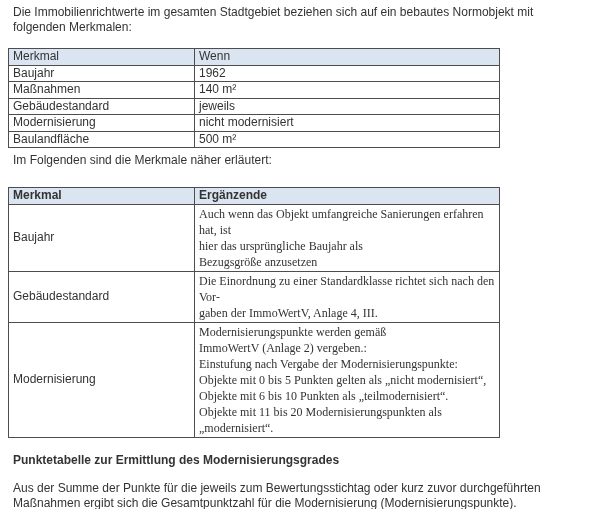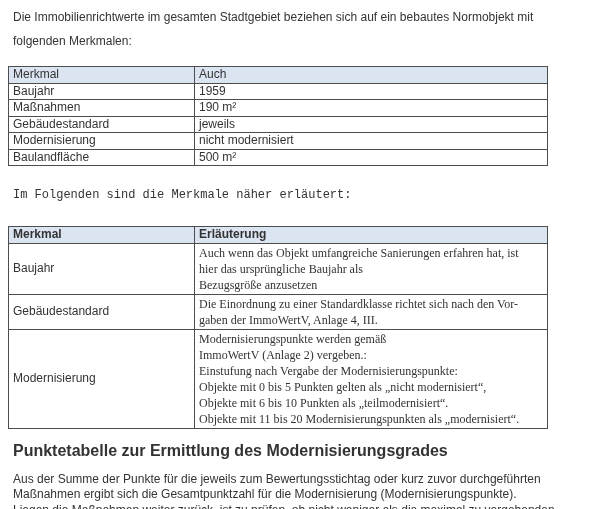--- a/index.html
+++ b/index.html
@@ -11,54 +11,54 @@
     color: #333333;
     overflow: hidden;
   }
   .page {
     box-sizing: border-box;
     width: 615px;
     padding: 5px 15px 0 8px;
   }
   .para {
     margin: 0 0 0 5px;
-    line-height: 24px;
+    line-height: 15px;
     white-space: pre-line;
   }
   .doc-table {
     border-collapse: collapse;
-    width: 540px;
+    width: 492px;
     table-layout: fixed;
   }
   .doc-table td, .doc-table th {
     border: 1px solid #4d4d4d;
     padding: 1px 4px;
     line-height: 13.5px;
     vertical-align: middle;
     text-align: left;
     overflow: hidden;
   }
   .col-label { width: 186px; }
   .header-row td, .header-row th { background: #dbe5f1; }
   .norm-table { margin-top: 13px; }
   .norm-table td, .norm-table th { height: 13px; }
   .norm-table th { font-weight: normal; }
-  .mid-text { margin-top: 17px; font-family: Liberation Mono, monospace; }
+  .mid-text { margin-top: 5px; }
   .explain-table { margin-top: 19px; }
   .explain-table th { font-weight: bold; }
   .explain-table td.text-cell {
     white-space: pre-line;
     line-height: 16px;
     vertical-align: top;
     font-family: Liberation Serif, serif;
   }
   .explain-table td.label-cell { vertical-align: middle; }
   .section-heading {
     margin: 15px 0 0 5px;
-    font-size: 16px;
+    font-size: 12px;
     font-weight: bold;
     line-height: 14px;
   }
   .closing { margin-top: 14px; line-height: 15.5px; }
 </style>
 </head>
 <body>
 
 <div class="page">
 
@@ -66,31 +66,31 @@
 folgenden Merkmalen:</p>
 
   <table class="doc-table norm-table">
     <colgroup>
         <col class="col-label">
         <col>
       </colgroup>
     <thead>
       <tr class="header-row">
         <th>Merkmal</th>
-        <th>Auch</th>
+        <th>Wenn</th>
       </tr>
     </thead>
     <tbody>
       <tr>
         <td>Baujahr</td>
-        <td>1959</td>
+        <td>1962</td>
       </tr>
       <tr>
         <td>Maßnahmen</td>
-        <td>190 m²</td>
+        <td>140 m²</td>
       </tr>
       <tr>
         <td>Gebäudestandard</td>
         <td>jeweils</td>
       </tr>
       <tr>
         <td>Modernisierung</td>
         <td>nicht modernisiert</td>
       </tr>
       <tr>
@@ -103,21 +103,21 @@
   <p class="para mid-text">Im Folgenden sind die Merkmale näher erläutert:</p>
 
   <table class="doc-table explain-table">
     <colgroup>
         <col class="col-label">
         <col>
       </colgroup>
     <thead>
       <tr class="header-row">
         <th>Merkmal</th>
-        <th>Erläuterung</th>
+        <th>Ergänzende</th>
       </tr>
     </thead>
     <tbody>
       <tr>
         <td class="label-cell">Baujahr</td>
         <td class="text-cell">Auch wenn das Objekt umfangreiche Sanierungen erfahren hat, ist
 hier das ursprüngliche Baujahr als
 Bezugsgröße anzusetzen</td>
       </tr>
       <tr>

